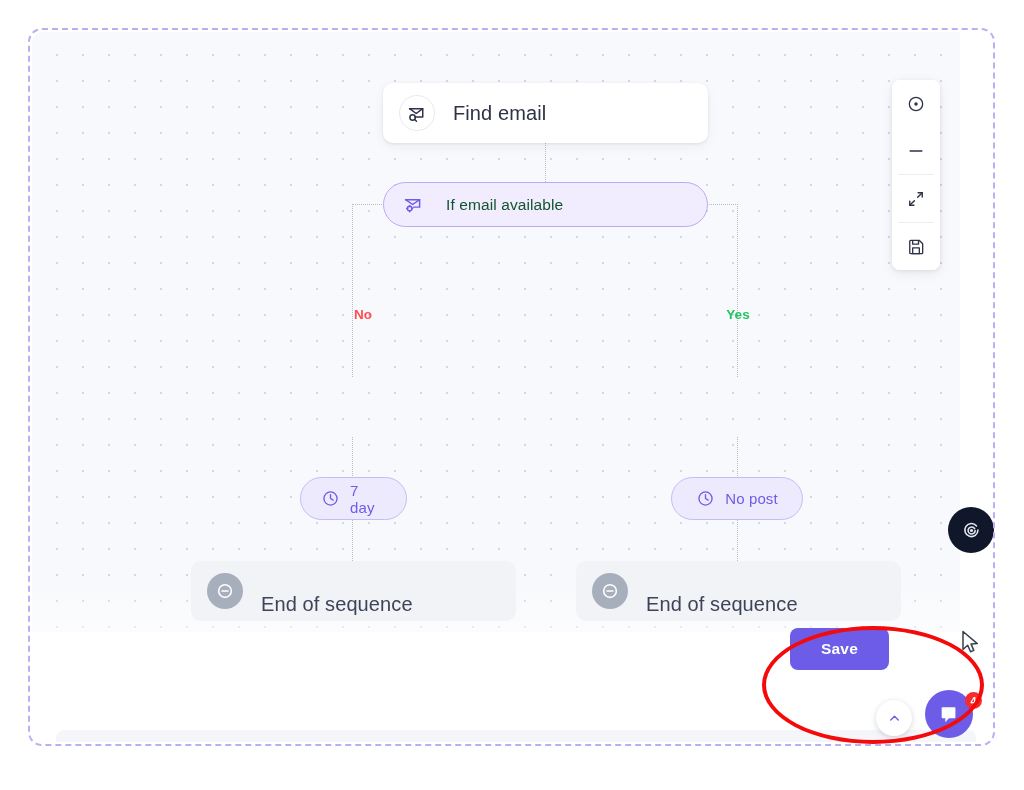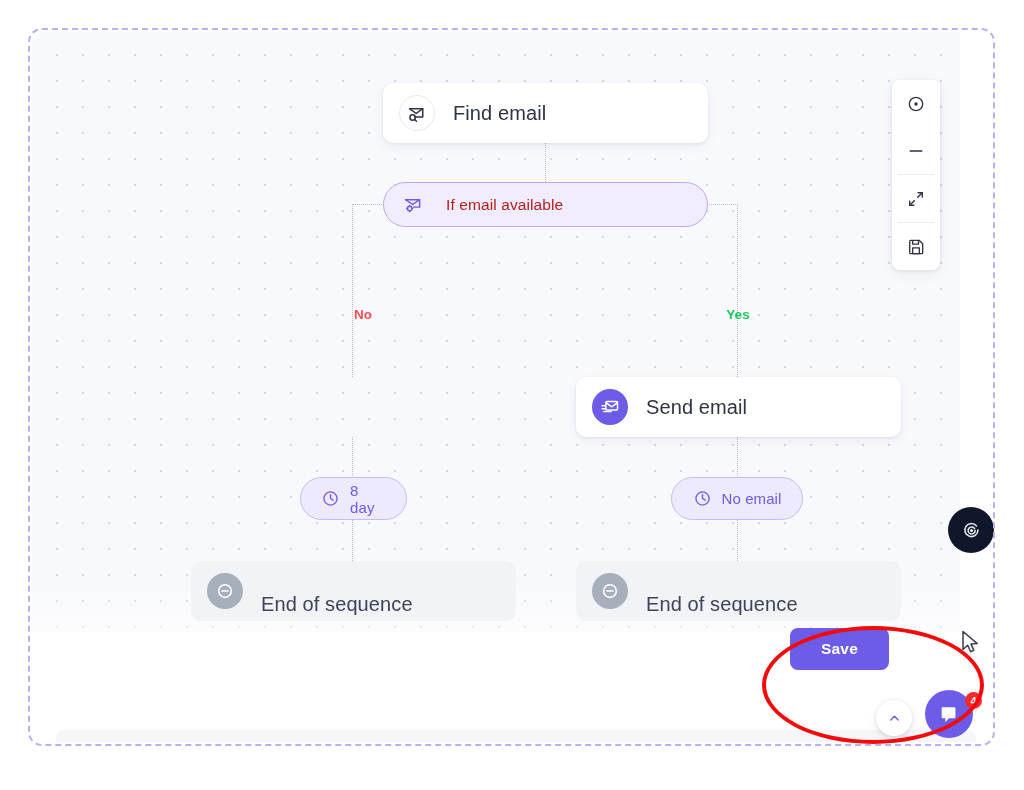--- a/index.html
+++ b/index.html
@@ -130,21 +130,21 @@
   }
   .cond-pill .cond-icon {
     margin-left: 18px;
     width: 22px; height: 22px;
     display: flex; align-items: center; justify-content: center;
     flex: 0 0 auto;
   }
   .cond-pill .cond-label {
     margin-left: 22px;
     font-size: 15.5px;
-    color: #b91c1c;
+    color: #14532d;
     letter-spacing: 0.1px;
   }
 
   
   .delay-pill {
     position: absolute;
     display: flex;
     align-items: center;
     justify-content: center;
     gap: 10px;
@@ -335,49 +335,39 @@
             <path d="M7.6 13.2v1M7.6 19.2v1M4.3 16.7h1M9.9 16.7h1"></path>
           </svg>
         </span>
         <span class="cond-label">If email available</span>
       </div>
 
       <div class="branch-label branch-no" style="left:331px; top:275px;">No</div>
       <div class="branch-label branch-yes" style="left:706px; top:275px;">Yes</div>
 
 
-      <div class="node" style="left:544px; top:345px; width:325px; height:60px;">
-        <span class="node-icon filled-purple">
-          <svg width="20" height="20" viewBox="0 0 24 24" fill="none" stroke="#ffffff" stroke-width="1.8" stroke-linecap="round" stroke-linejoin="round">
-            <rect x="7" y="5.5" width="14" height="10" rx="1.4"></rect>
-            <path d="M7 6.8l7 5 7-5"></path>
-            <path d="M2.5 10.5h3M2.5 14h4.5M4.5 17.5h9"></path>
-          </svg>
-        </span>
-        <span class="node-label">Send email</span>
-      </div>
 
       <div class="delay-pill" style="left:268px; top:445px; width:107px; height:43px;">
         <span style="display:flex;">
           <svg width="19" height="19" viewBox="0 0 24 24" fill="none" stroke="#6c5ce7" stroke-width="1.7" stroke-linecap="round" stroke-linejoin="round">
             <circle cx="12" cy="12" r="8.3"></circle>
             <path d="M12 7.3V12l3.4 2"></path>
           </svg>
         </span>
-        <span class="delay-label">8 day</span>
+        <span class="delay-label">7 day</span>
       </div>
 
       <div class="delay-pill" style="left:639px; top:445px; width:132px; height:43px;">
         <span style="display:flex;">
           <svg width="19" height="19" viewBox="0 0 24 24" fill="none" stroke="#6c5ce7" stroke-width="1.7" stroke-linecap="round" stroke-linejoin="round">
             <circle cx="12" cy="12" r="8.3"></circle>
             <path d="M12 7.3V12l3.4 2"></path>
           </svg>
         </span>
-        <span class="delay-label">No email</span>
+        <span class="delay-label">No post</span>
       </div>
 
       <div class="node ended" style="left:159px; top:529px; width:325px; height:60px;">
         <span class="node-icon filled-gray">
           <svg width="20" height="20" viewBox="0 0 24 24" fill="none" stroke="#ffffff" stroke-width="1.9" stroke-linecap="round">
             <circle cx="12" cy="12" r="7.6"></circle>
             <path d="M8.4 12h7.2"></path>
           </svg>
         </span>
         <span class="node-label">End of sequence</span>

